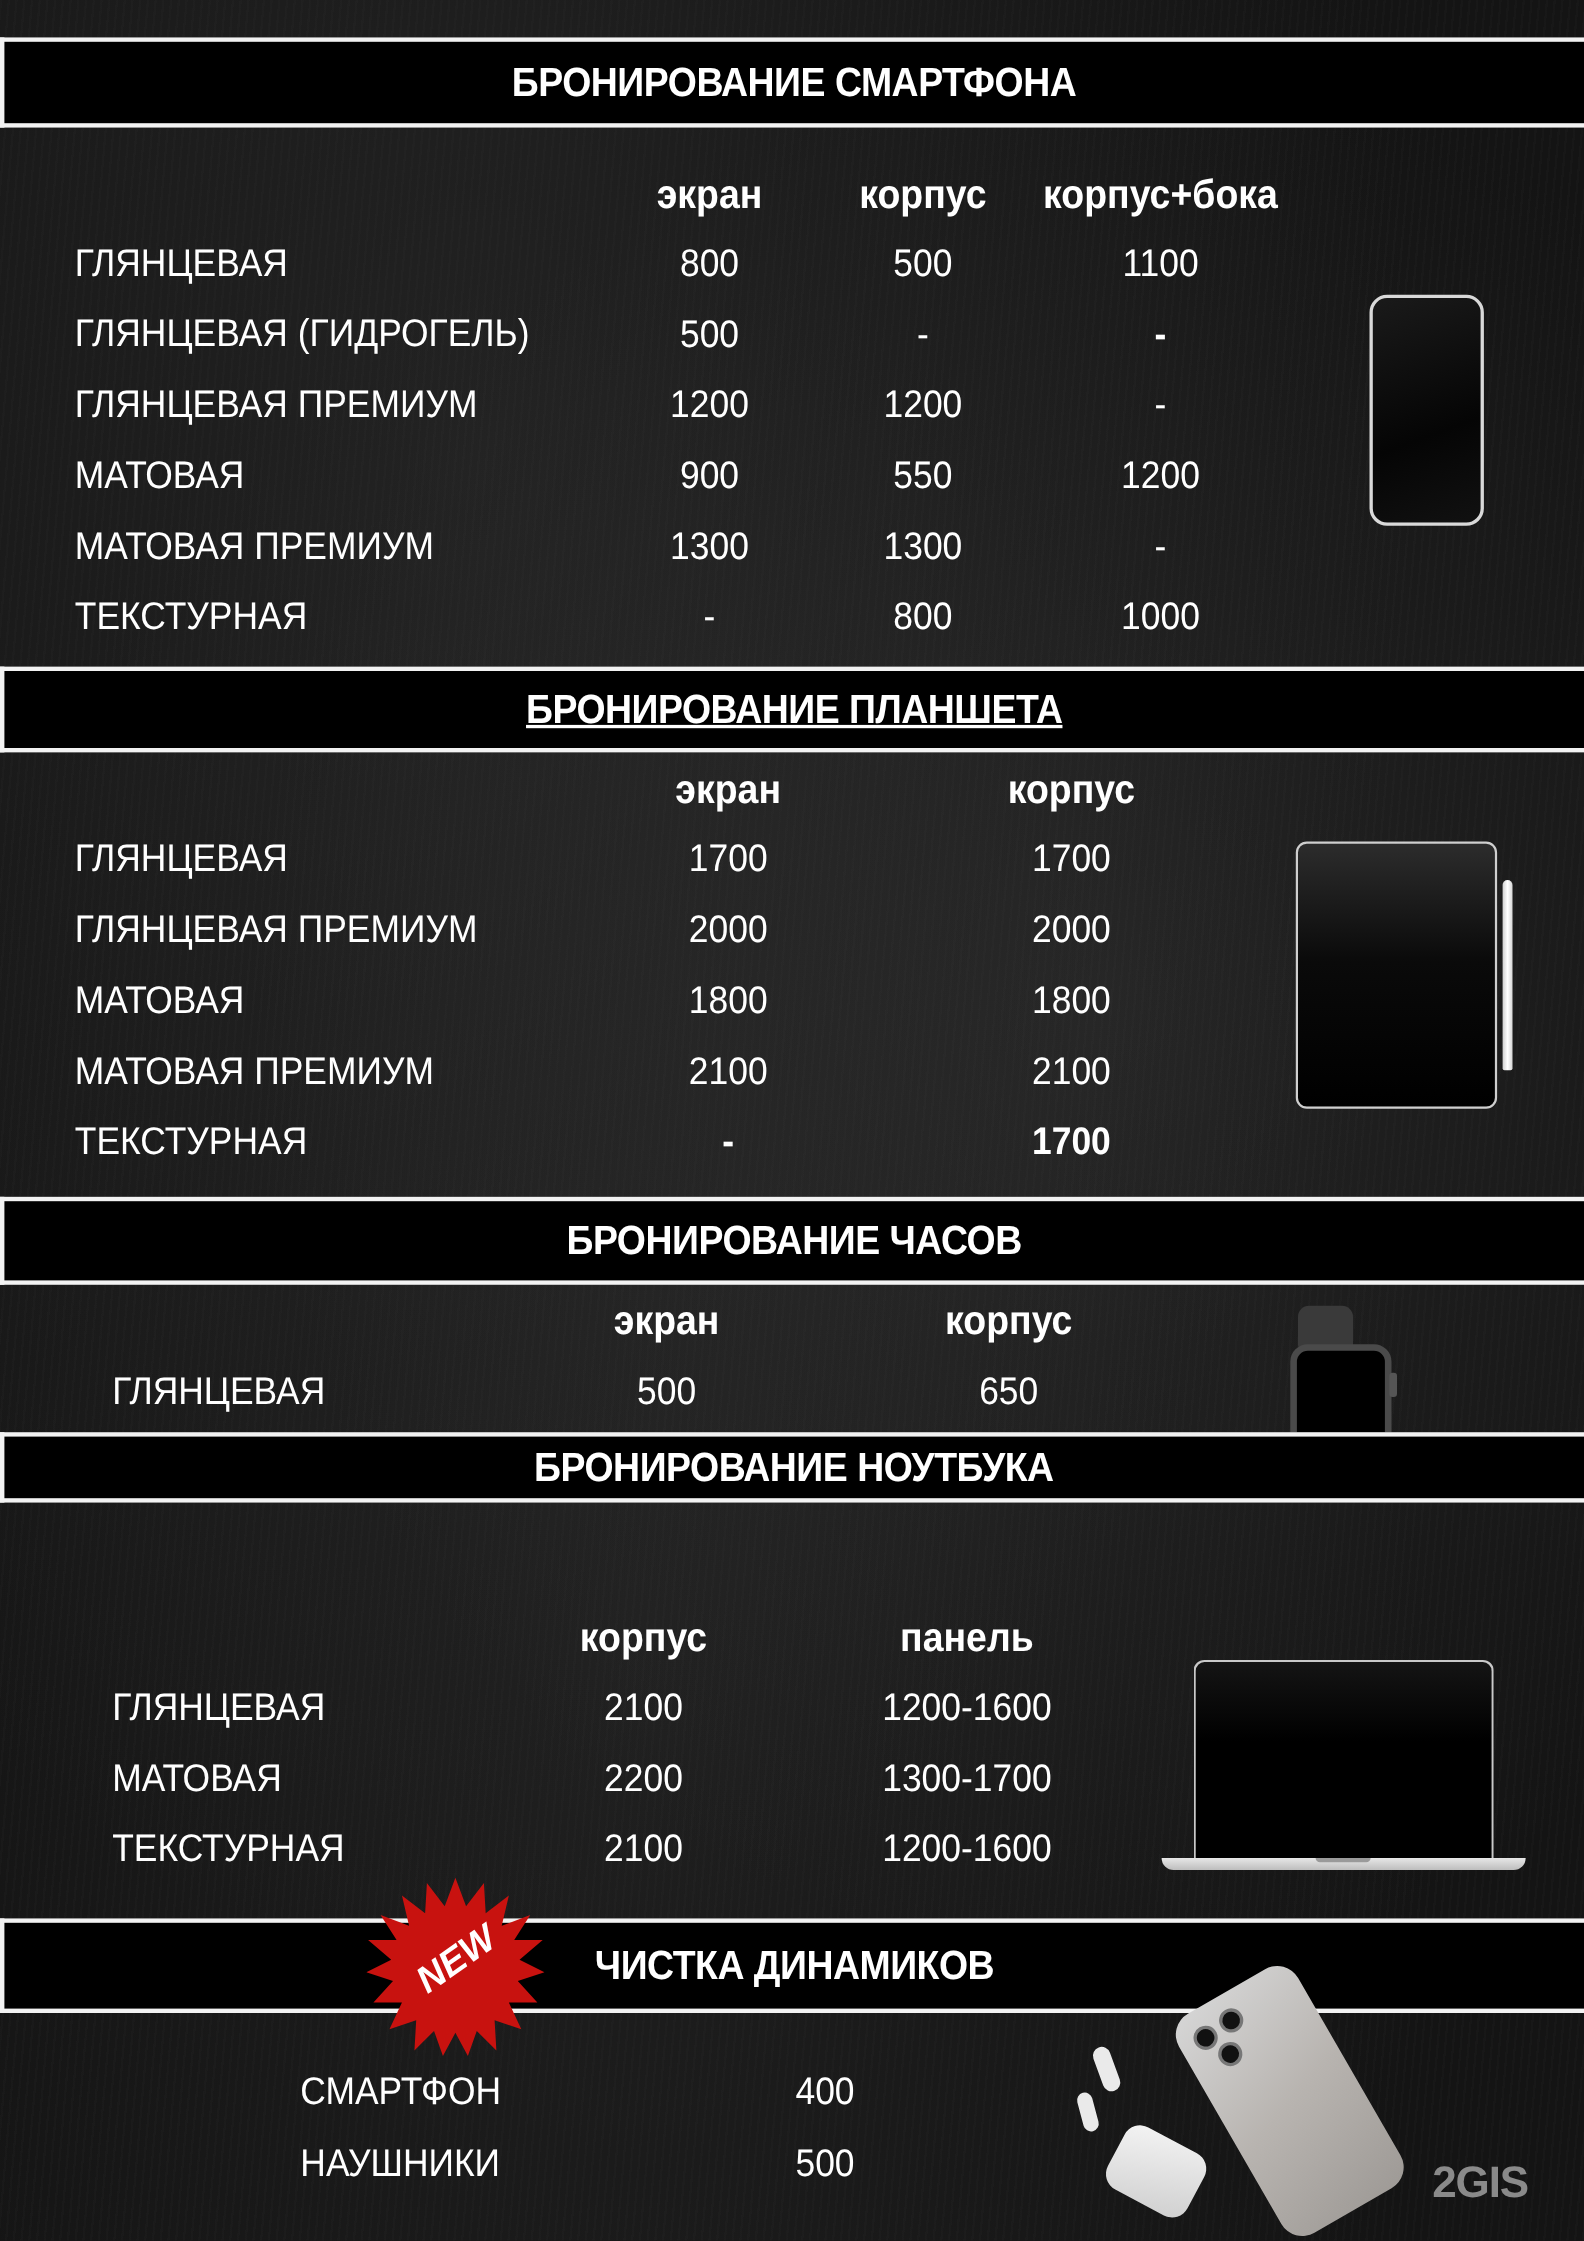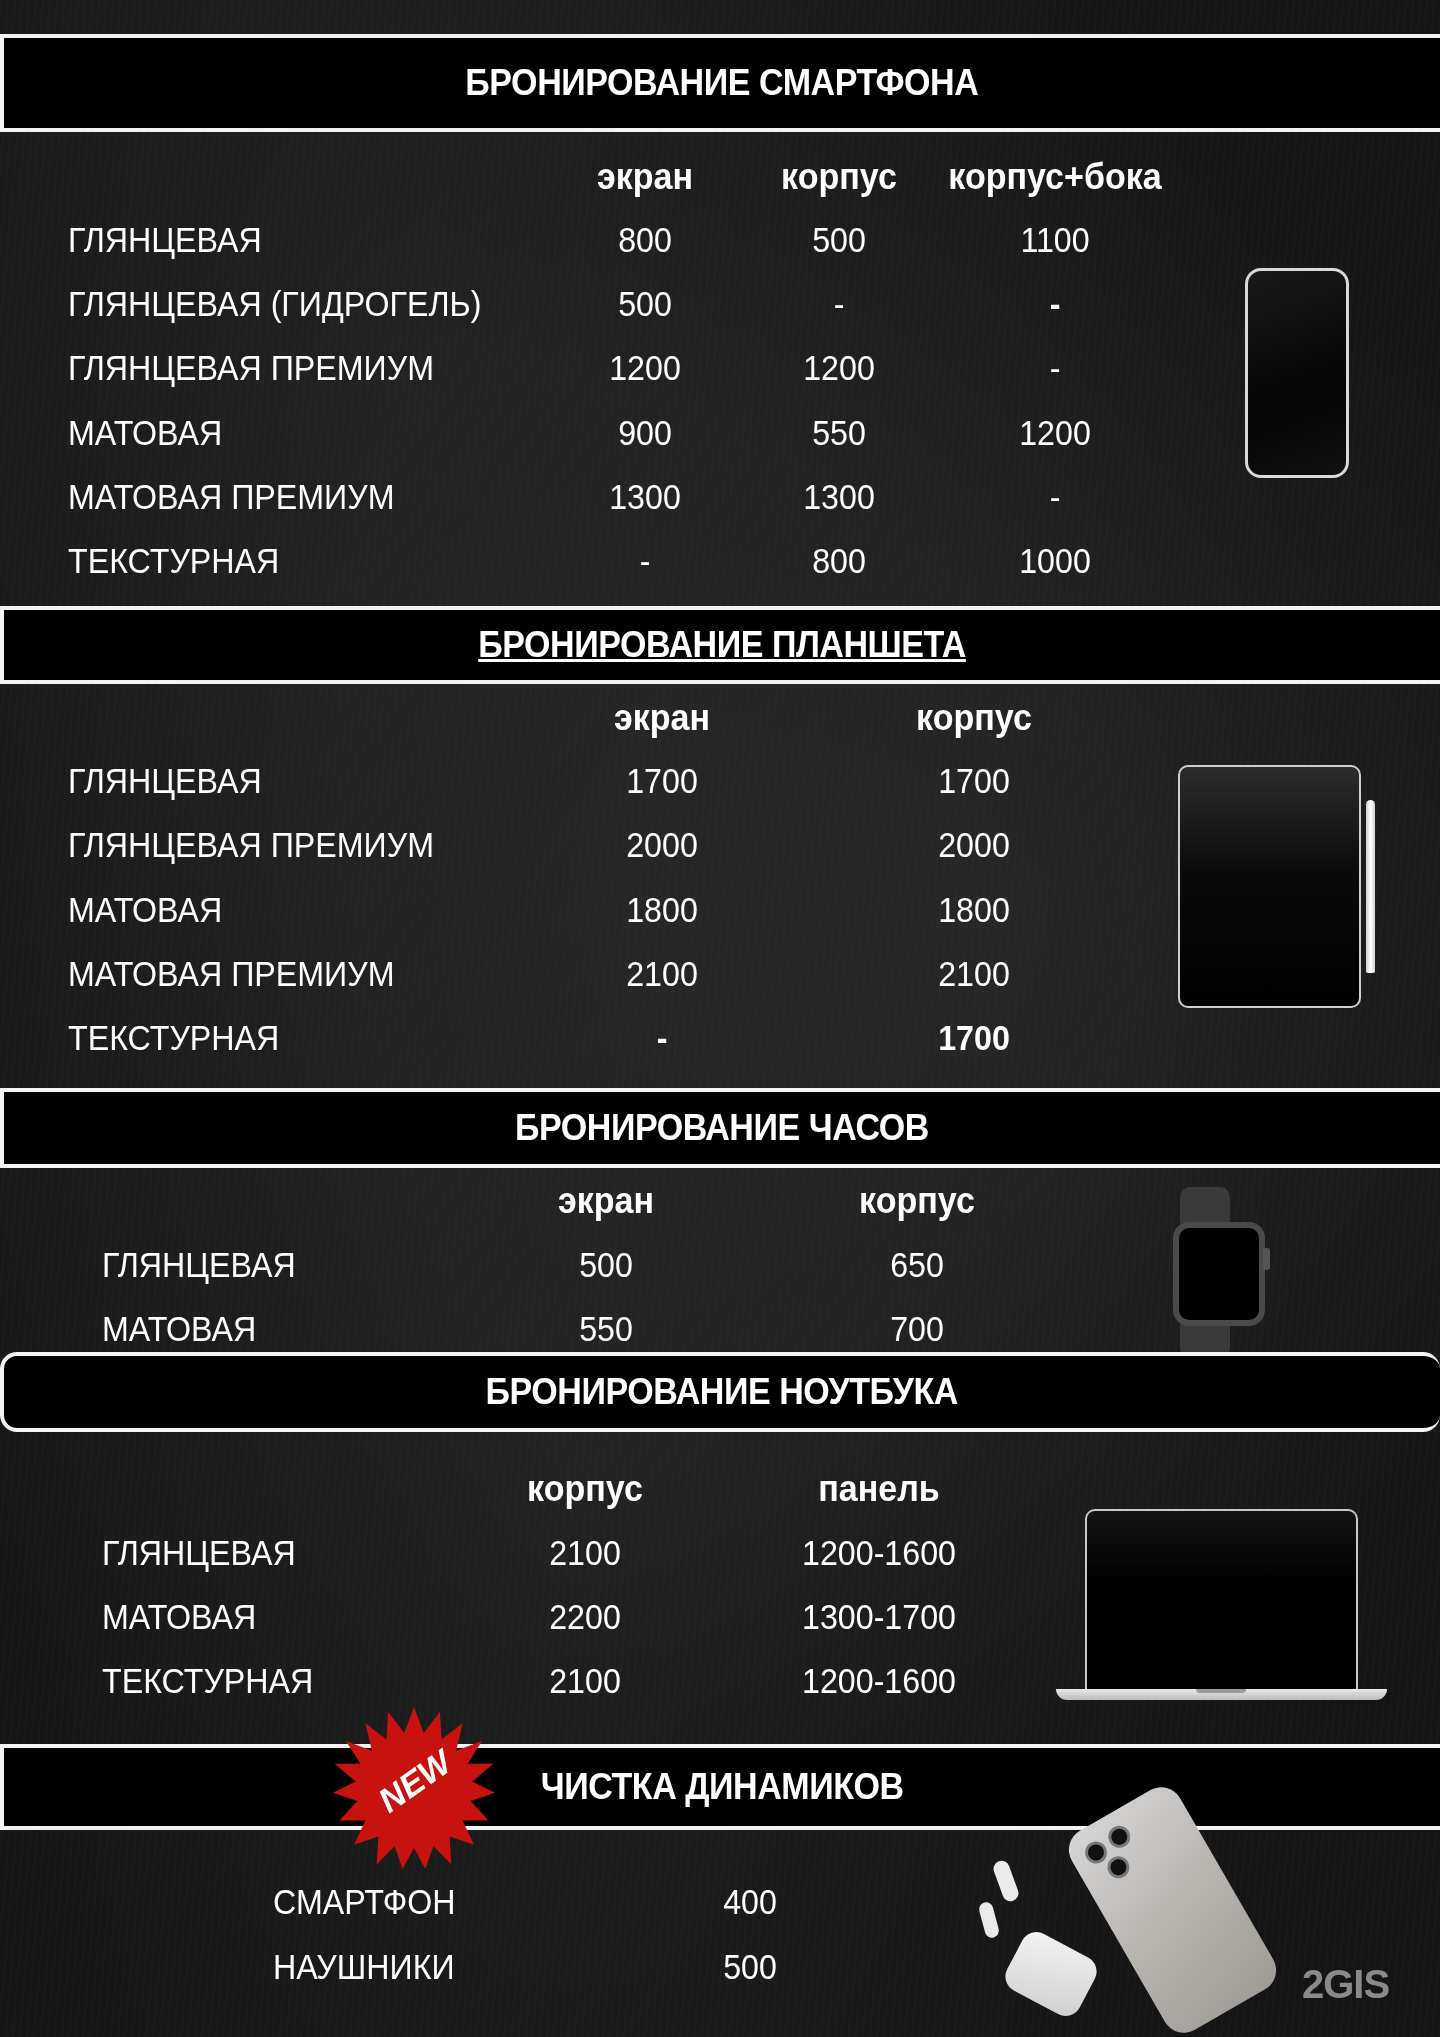--- a/index.html
+++ b/index.html
@@ -85,21 +85,21 @@
     .logo-2gis {
       position: absolute; left: 1302px; top: 1962px; font-weight: bold; font-size: 40px;
       color: #8a8a8a; letter-spacing: -1px;
     }
   </style>
 </head>
 <body>
 
 <div class="page">
 
-  <div class="bar" style="top:34px;height:98px;">
+  <div class="bar" style="top:34px;height:82px;">
     <span class="bar-title">БРОНИРОВАНИЕ СМАРТФОНА</span>
   </div>
   <div>
     <span class="hdr" style="left:645px;top:156px;">экран</span>
     <span class="hdr" style="left:839px;top:156px;">корпус</span>
     <span class="hdr" style="left:1055px;top:156px;">корпус+бока</span>
 
     <span class="txt" style="left:68px;top:220px;">ГЛЯНЦЕВАЯ</span>
     <span class="val" style="left:645px;top:220px;">800</span>
     <span class="val" style="left:839px;top:220px;">500</span>
@@ -177,21 +177,21 @@
     <span class="val" style="left:606px;top:1309px;">550</span>
     <span class="val" style="left:917px;top:1309px;">700</span>
   </div>
   <div>
     <div class="watch-band" style="top:1187px;height:45px;"></div>
     <div class="watch-band" style="top:1316px;height:42px;"></div>
     <div class="watch-body"></div>
     <div class="watch-crown"></div>
   </div>
 
-  <div class="bar" style="top:1352px;height:80px;border-radius:17px;">
+  <div class="bar" style="top:1302px;height:64px;">
     <span class="bar-title">БРОНИРОВАНИЕ НОУТБУКА</span>
   </div>
   <div>
     <span class="hdr" style="left:585px;top:1468px;">корпус</span>
     <span class="hdr" style="left:879px;top:1468px;">панель</span>
 
     <span class="txt" style="left:102px;top:1533px;">ГЛЯНЦЕВАЯ</span>
     <span class="val" style="left:585px;top:1533px;">2100</span>
     <span class="val" style="left:879px;top:1533px;">1200-1600</span>
 

